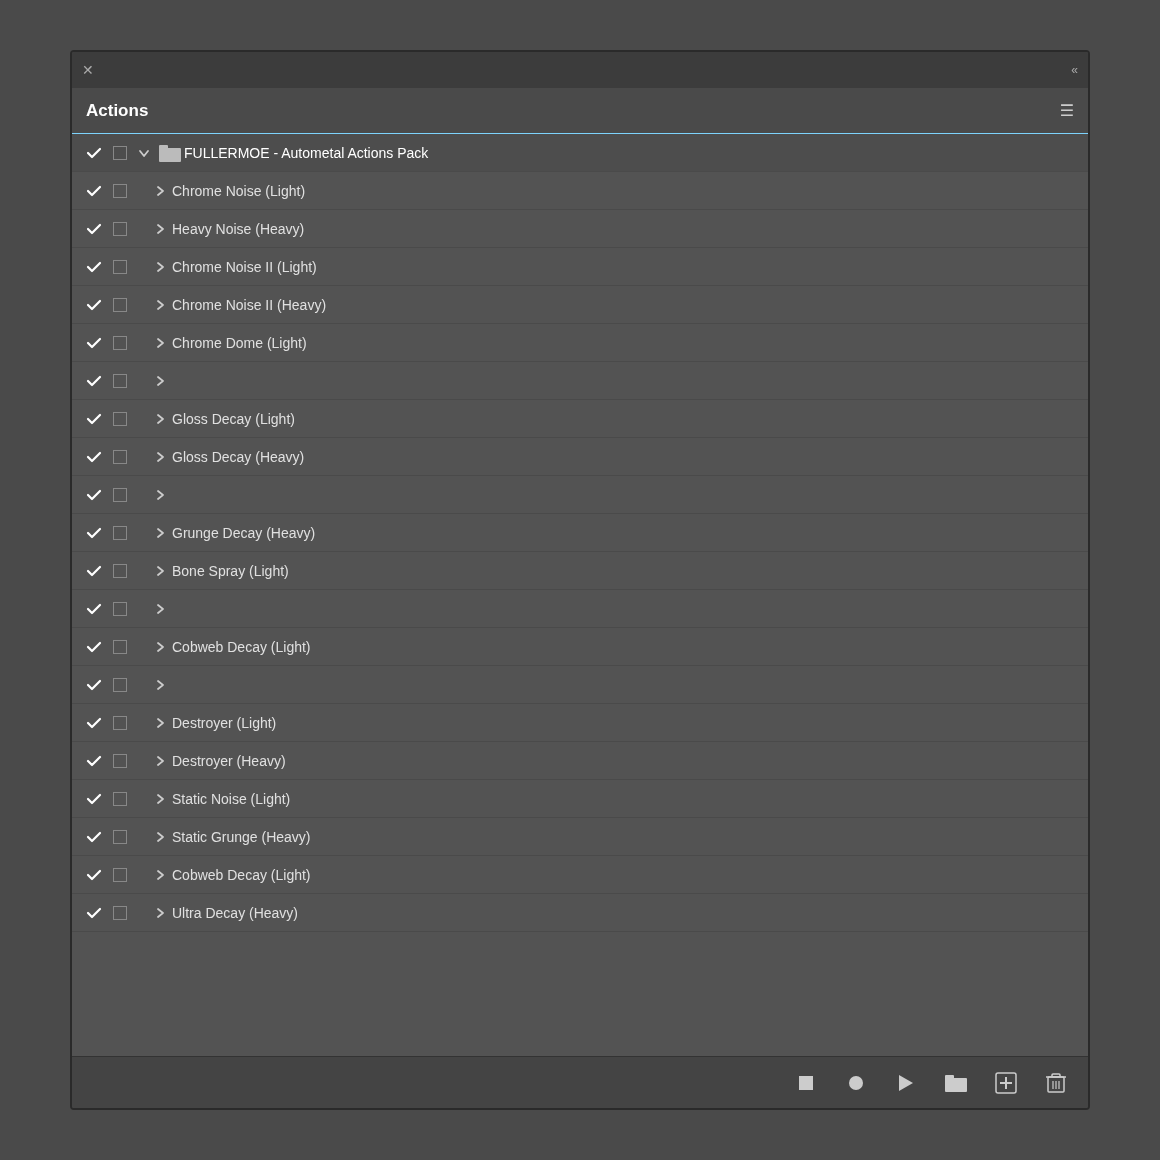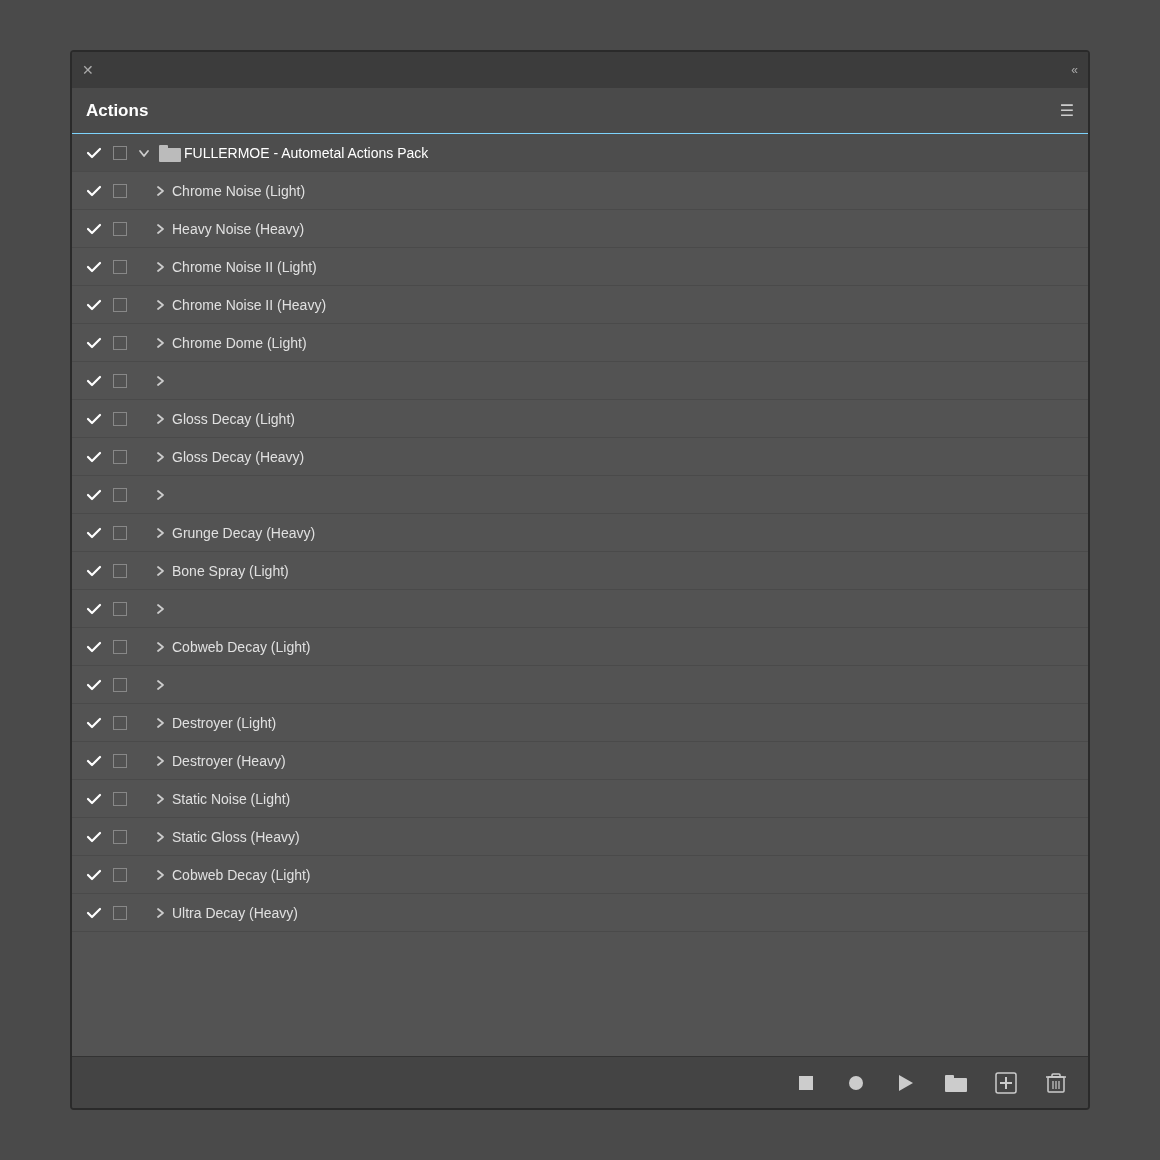--- a/index.html
+++ b/index.html
@@ -511,21 +511,21 @@
         </div>
         <div class="checkbox-col">
           <div class="checkbox-box"></div>
         </div>
         <div style="width: 16px;"></div>
         <div class="expand-col">
           <svg width="10" height="12" viewBox="0 0 10 12">
             <polyline points="3,2 8,6 3,10" stroke="#ccc" stroke-width="1.8" fill="none" stroke-linecap="round" stroke-linejoin="round"></polyline>
           </svg>
         </div>
-        <div class="action-name">Static Gloss (Heavy)</div>
+        <div class="action-name">Static Grunge (Heavy)</div>
       </div>
       <div class="action-row">
         <div class="check-col">
           <svg width="16" height="16" viewBox="0 0 16 16">
             <polyline points="2,8 6,12 14,4" stroke="white" stroke-width="2.2" fill="none" stroke-linecap="round" stroke-linejoin="round"></polyline>
           </svg>
         </div>
         <div class="checkbox-col">
           <div class="checkbox-box"></div>
         </div>

